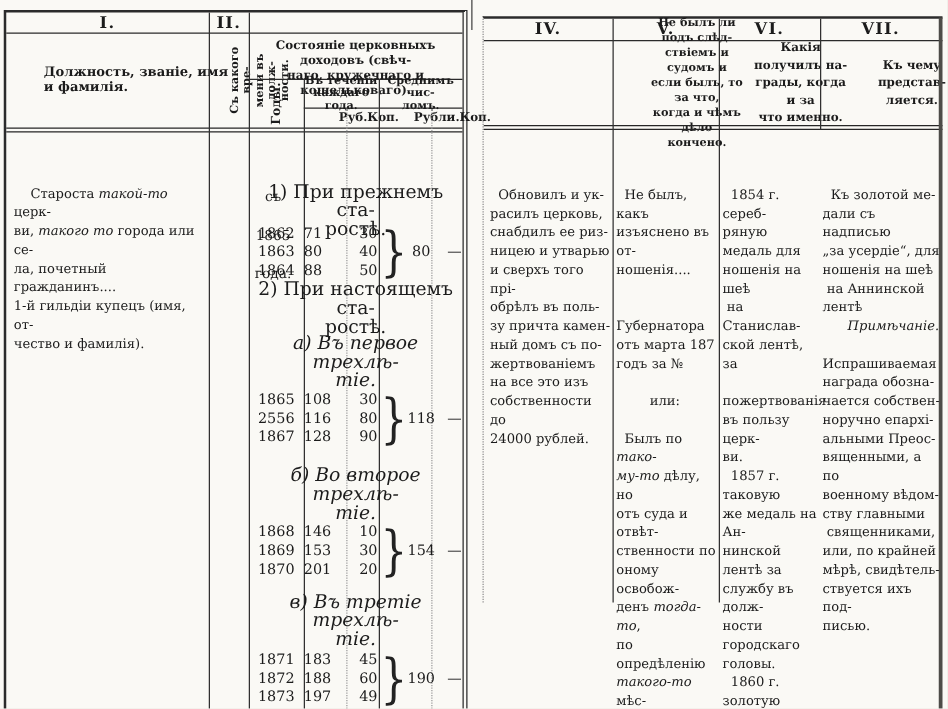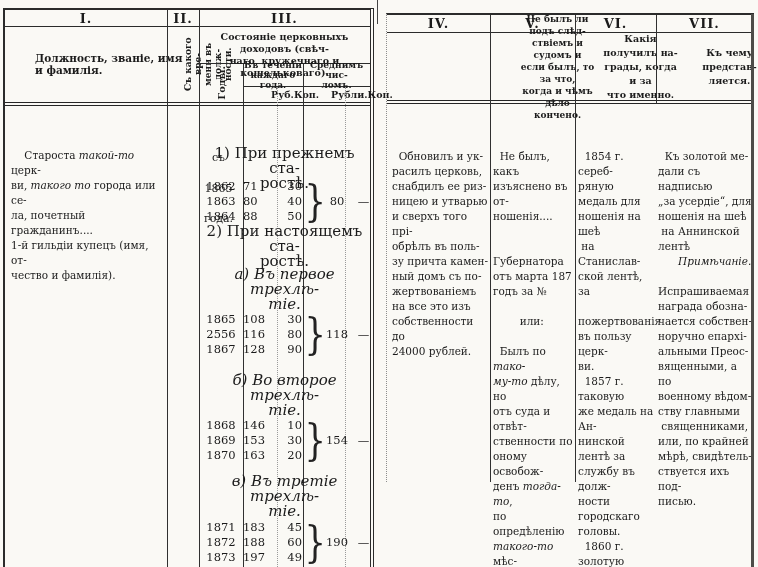--- a/index.html
+++ b/index.html
@@ -49,21 +49,20 @@
   .ten{position:absolute;left:163px;width:31px;text-align:center;font-size:11px;margin-left:35px;}
 </style>
 </head>
 <body>
 
 <div id="screen">
 
   <section id="lp">
     <span class="cnum" style="left:0;width:162px">I.</span>
     <span class="cnum" style="left:162px;width:32px">II.</span>
-    <span class="cnum" style="left:194px;width:171px">III.</span>
     <div class="hline" style="top:16px"></div>
 
     <div class="hcell" style="left:0;top:16px;width:162px;height:76px;justify-content:flex-start;padding:0 5px;font-size:10.5px;text-align:left">Должность, званіе, имя и фамилія.</div>
     <div class="hcell" style="left:162px;top:16px;width:32px;height:76px">
       <span class="vert" style="font-size:9px;font-weight:bold;line-height:10px">Съ какого вре-
 мени въ долж-
 ности.</span>
     </div>
     <div id="lp-c3">
       <div class="c3title">Состояніе церковныхъ доходовъ (свѣч-
@@ -147,21 +146,21 @@
       <div class="ihead" style="top:267px"><span class="it">б) Во второе трехлѣ-
 тіе.</span></div>
       <div class="igroup" style="top:312px">
         <span class="yr r1">1868</span>
         <span class="ru r1">146</span>
         <span class="ko r1">10</span>
         <span class="yr r2">1869</span>
         <span class="ru r2">153</span>
         <span class="ko r2">30</span>
         <span class="yr r3">1870</span>
-        <span class="ru r3">163</span>
+        <span class="ru r3">201</span>
         <span class="ko r3">20</span>
         <span class="brace"></span>
         <span class="avg">154</span>
         <span class="adash">—</span>
       </div>
       <div class="ihead" style="top:368px"><span class="it">в) Въ третіе трехлѣ-
 тіе.</span></div>
       <div class="igroup" style="top:414px">
         <span class="yr r1">1871</span>
         <span class="ru r1">183</span>

